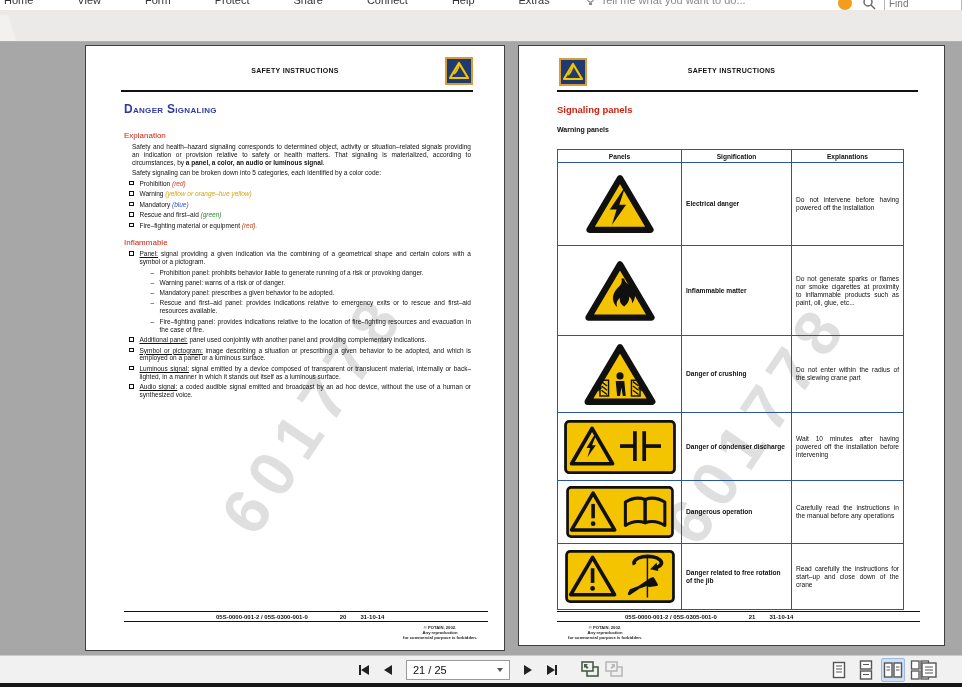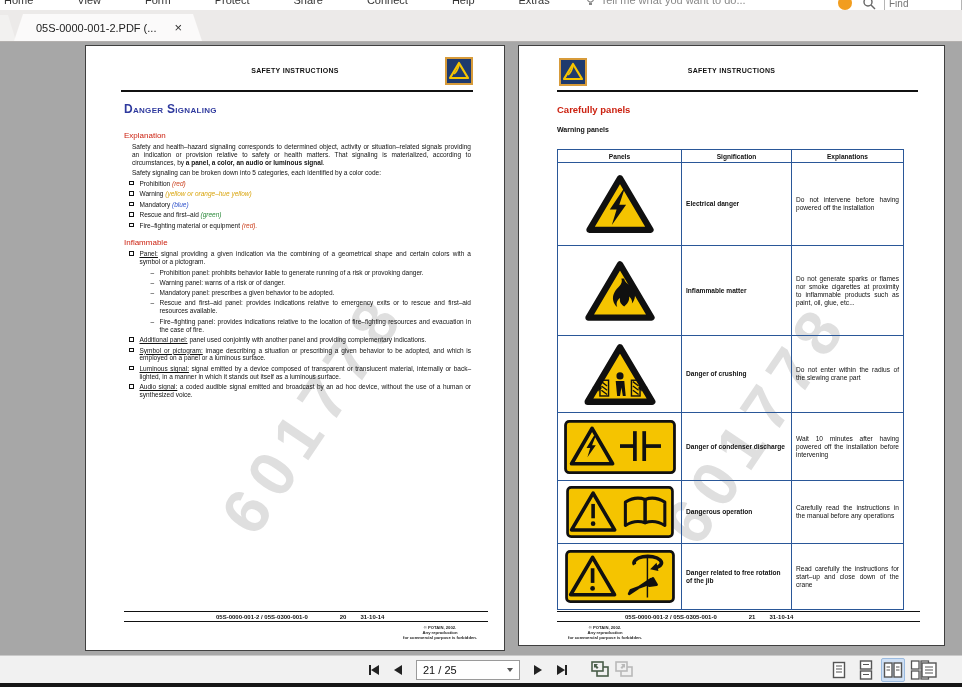--- a/index.html
+++ b/index.html
@@ -94,21 +94,21 @@
   .trow > div:last-child{border-right:none;}
   .trow:last-child > div{border-bottom:none;}
   .th{height:13px;justify-content:center;font-weight:bold;}
   .cell-icon{justify-content:center;}
   .cell-sig{font-weight:bold;padding:2px 3px 2px 4px;line-height:8px;}
   .cell-exp{padding:2px 4px;line-height:8px;text-align:justify;}
 
   
   .bottombar{position:absolute;top:655px;left:0;width:962px;height:28px;background:#f1f1f1;
              border-top:1px solid #c9c9c9;display:flex;align-items:center;}
-  .nav-center{position:absolute;left:362px;display:flex;align-items:center;justify-content:space-between;}
+  .nav-center{position:absolute;left:352px;display:flex;align-items:center;justify-content:space-between;}
   .navbtn{width:20px;height:20px;display:flex;align-items:center;justify-content:center;margin:0 2px;}
   .page-combo{width:104px;height:20px;background:#fff;border:1px solid #9a9a9a;margin:0 6px;
               display:flex;align-items:center;justify-content:space-between;padding:0 6px;font-size:11px;color:#111;}
   .combo-caret{width:0;height:0;border-left:3.5px solid transparent;border-right:3.5px solid transparent;
                border-top:4px solid #555;}
   .viewbtns{display:flex;margin-left:14px;}
   .layout-group{position:absolute;right:30px;display:flex;align-items:center;}
   .layout-btn{width:24px;height:24px;display:flex;align-items:center;justify-content:center;margin-left:3px;border-radius:2px;}
   .layout-btn.selected{background:#cfe0f5;border:1px solid #9bbbe0;}
   .partial-icon{position:absolute;right:-8px;width:20px;height:24px;display:flex;align-items:center;}
@@ -140,24 +140,20 @@
     <svg width="14" height="14">
         <circle cx="6" cy="6" r="4" fill="none" stroke="#666" stroke-width="1.4"></circle>
         <line x1="9" y1="9" x2="13" y2="13" stroke="#666" stroke-width="1.4"></line>
       </svg>
     <input class="find-box" placeholder="Find" style="">
   </div>
 </div>
 
 <div class="tabbar">
   <div class="tab-partial"></div>
-  <div class="tab">
-    <span class="tab-title">05S-0000-001-2.PDF (...</span>
-    <span class="tab-close">×</span>
-  </div>
 </div>
 
 <div class="docarea">
 
   <div class="page page-left">
     <div class="watermark wm-left">601778</div>
     <div class="pg-header-title">SAFETY INSTRUCTIONS</div>
     <svg class="logo logo-left" viewBox="0 0 28 28">
       <rect width="28" height="28" fill="#d79b3a"></rect>
         <rect x="2" y="2" width="24" height="24" fill="#1e3a6e"></rect>
@@ -259,21 +255,21 @@
     <div class="watermark wm-right">601778</div>
     <svg class="logo logo-right" viewBox="0 0 28 28">
       <rect width="28" height="28" fill="#d79b3a"></rect>
         <rect x="2" y="2" width="24" height="24" fill="#1e3a6e"></rect>
       <path d="M14 6 L23 21 H5 Z" fill="none" stroke="#f5c400" stroke-width="2.2" stroke-linejoin="round"></path>
       <path d="M14 8 q-1.5 6 -5 9" fill="none" stroke="#f5c400" stroke-width="1.6"></path>
     </svg>
     <div class="pg-header-title">SAFETY INSTRUCTIONS</div>
     <div class="pg-rule"></div>
 
-    <div class="rp-title">Carefully panels</div>
+    <div class="rp-title">Signaling panels</div>
     <div class="rp-subtitle">Warning panels</div>
 
     <div class="wtable">
       <div class="trow">
         <div class="th">Panels</div>
         <div class="th">Signification</div>
         <div class="th">Explanations</div>
       </div>
 
       <div class="trow" style="height:83px">

